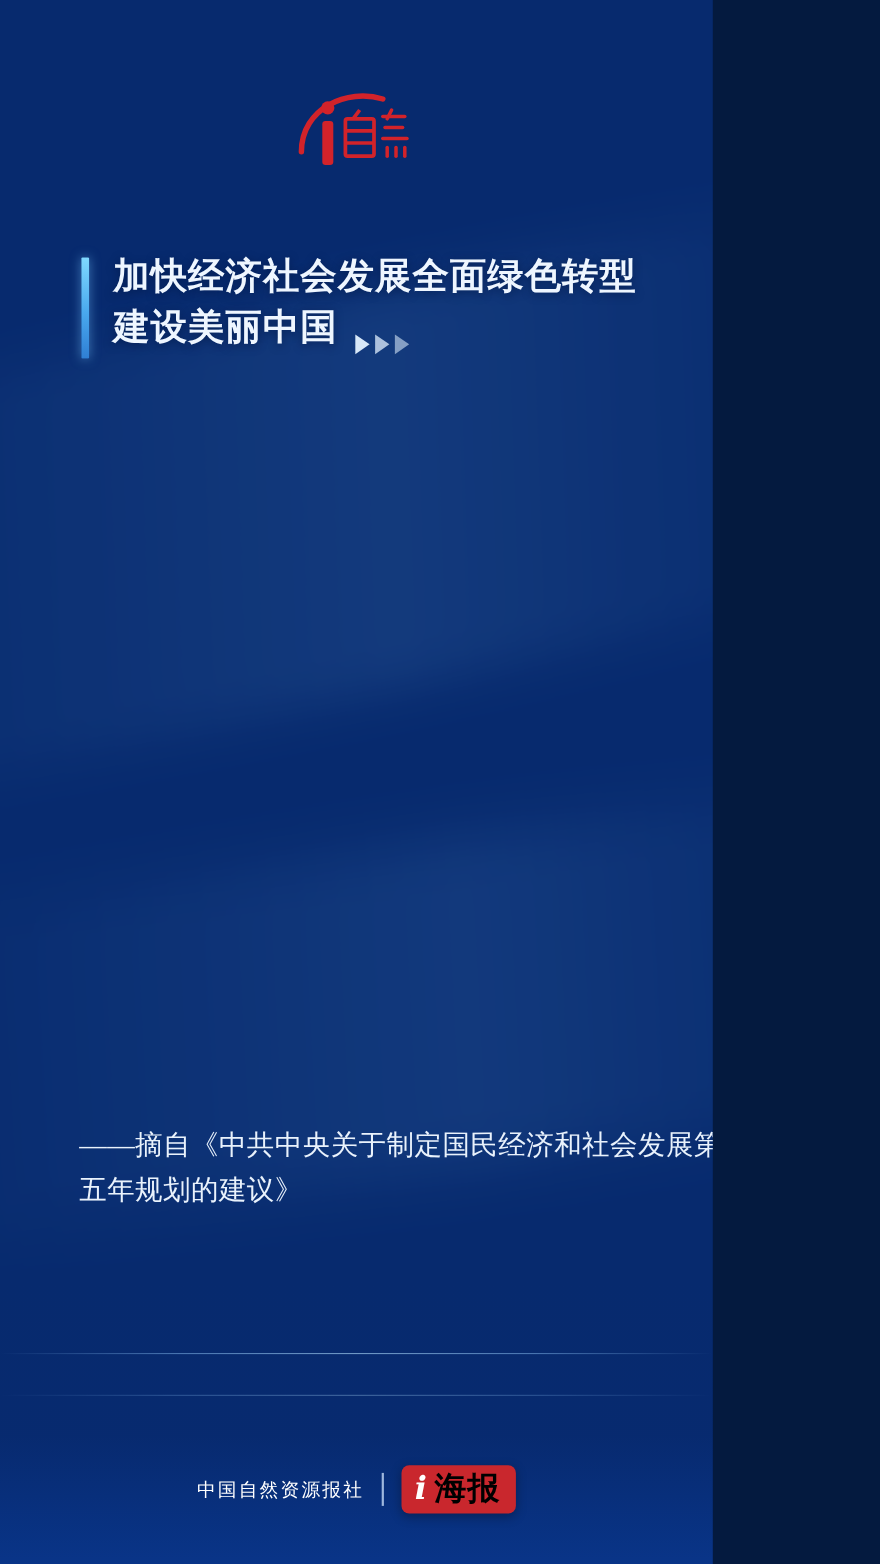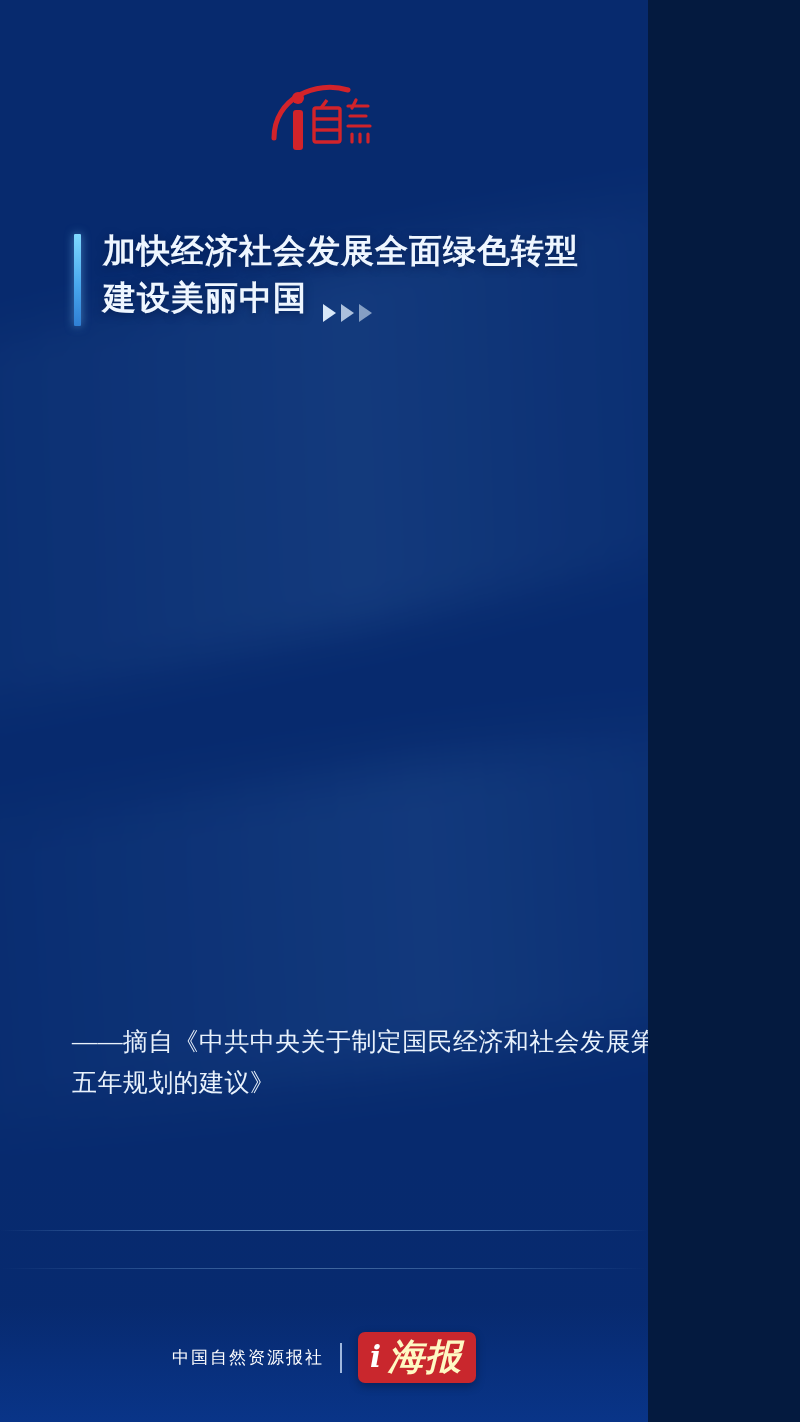--- a/index.html
+++ b/index.html
@@ -191,25 +191,24 @@
     font-style: italic;
     font-weight: bold;
     font-size: 29px;
     color: #ffffff;
     line-height: 1;
     margin-right: 7px;
   }
   .badge-text {
     font-family: "DejaVu Sans", "Liberation Sans", sans-serif;
     font-weight: bold;
-    font-size: 36px;
-    color: #fef9c3;
+    font-size: 29px;
+    color: #000000;
     line-height: 1;
     letter-spacing: 1px;
-    font-style: italic;
   }
 </style>
 </head>
 <body>
 
 <div class="poster">
 
   <div class="streak streak-a"></div>
   <div class="streak streak-b"></div>
   <div class="glow-bottom"></div>

